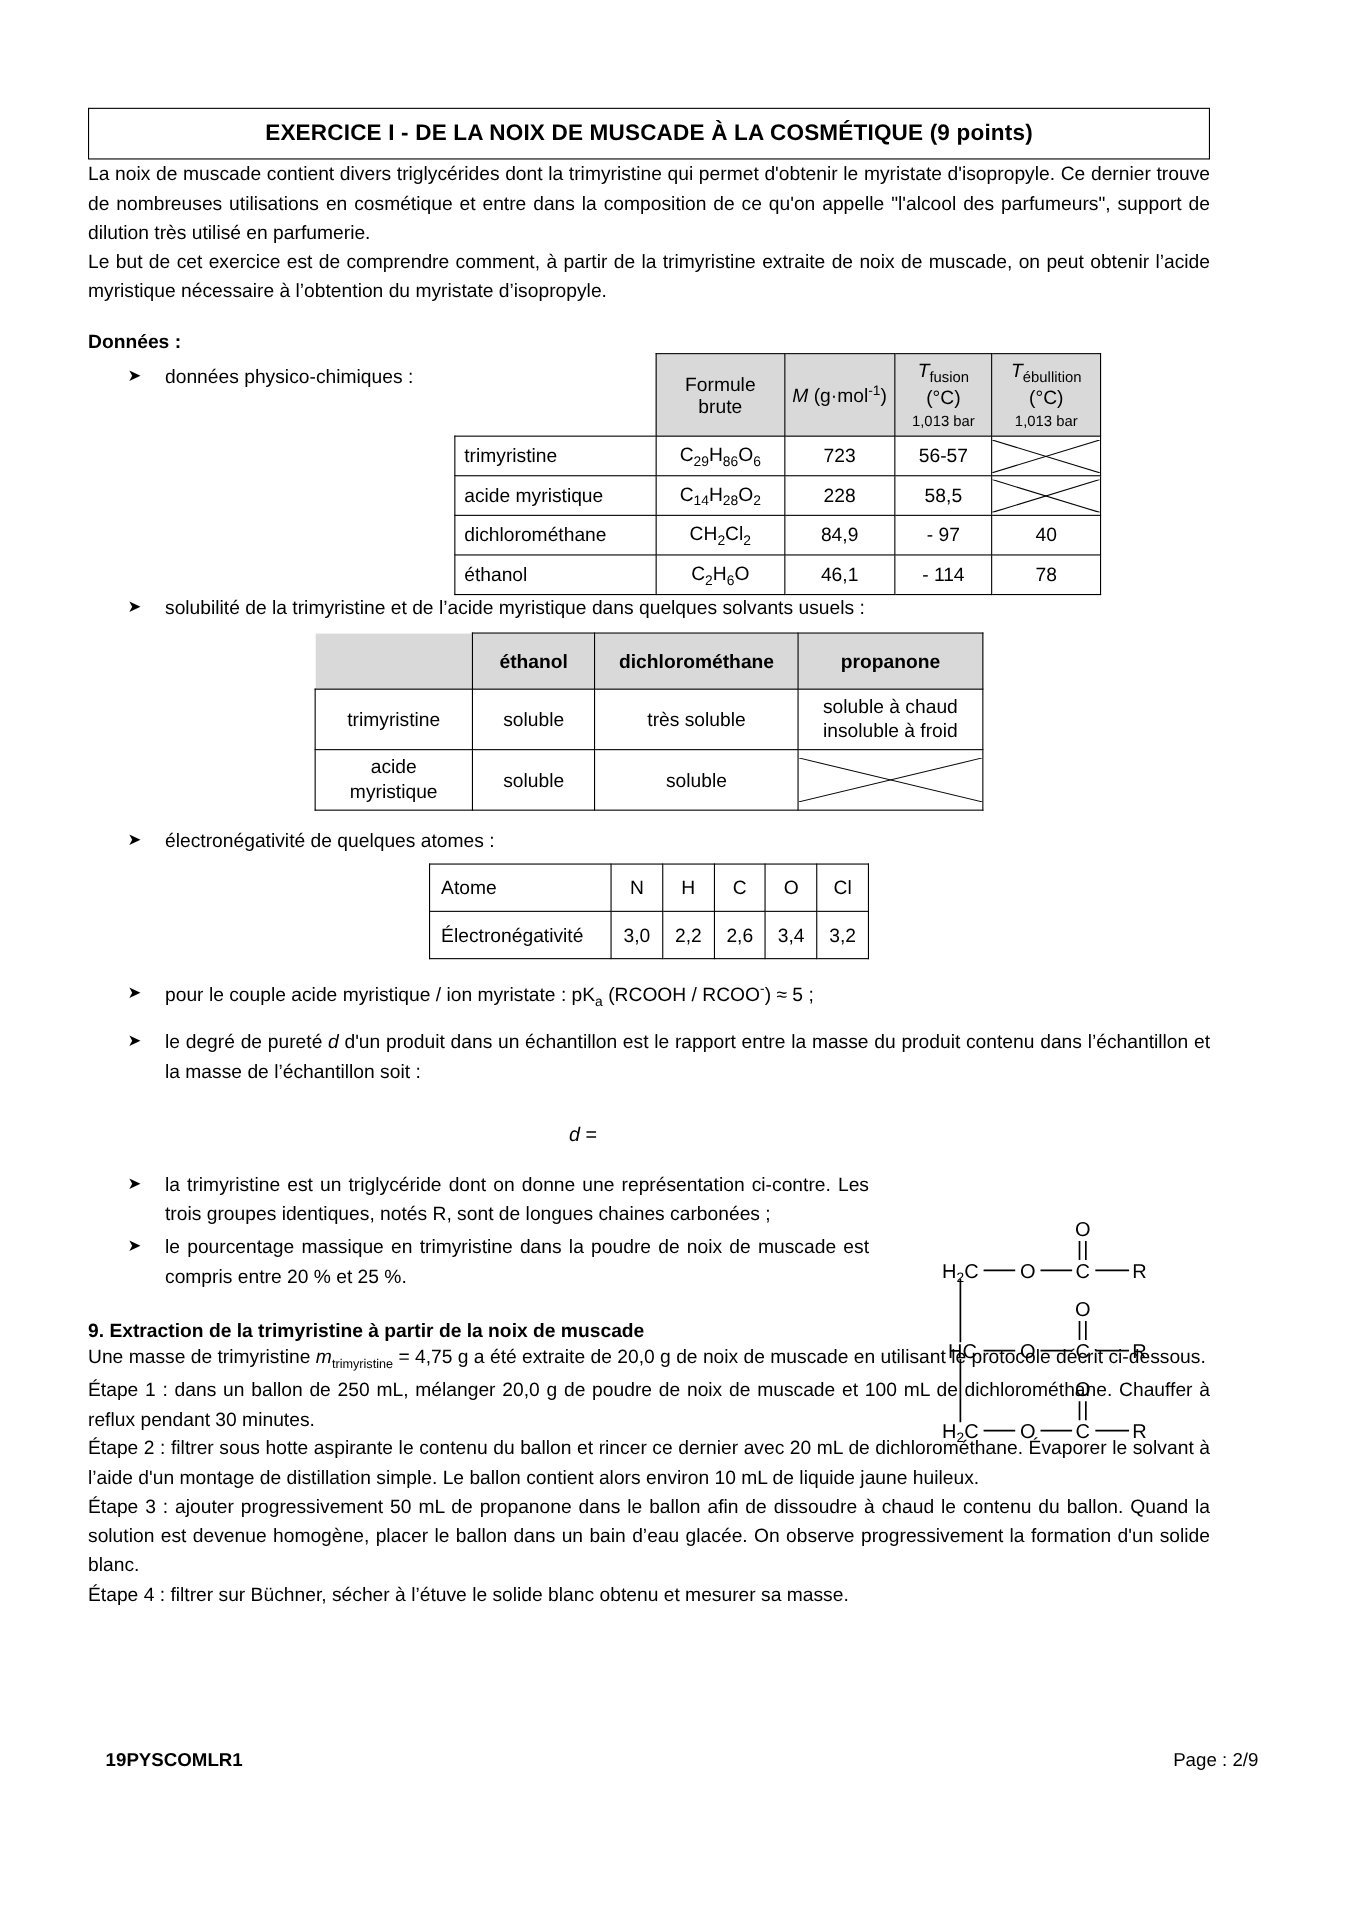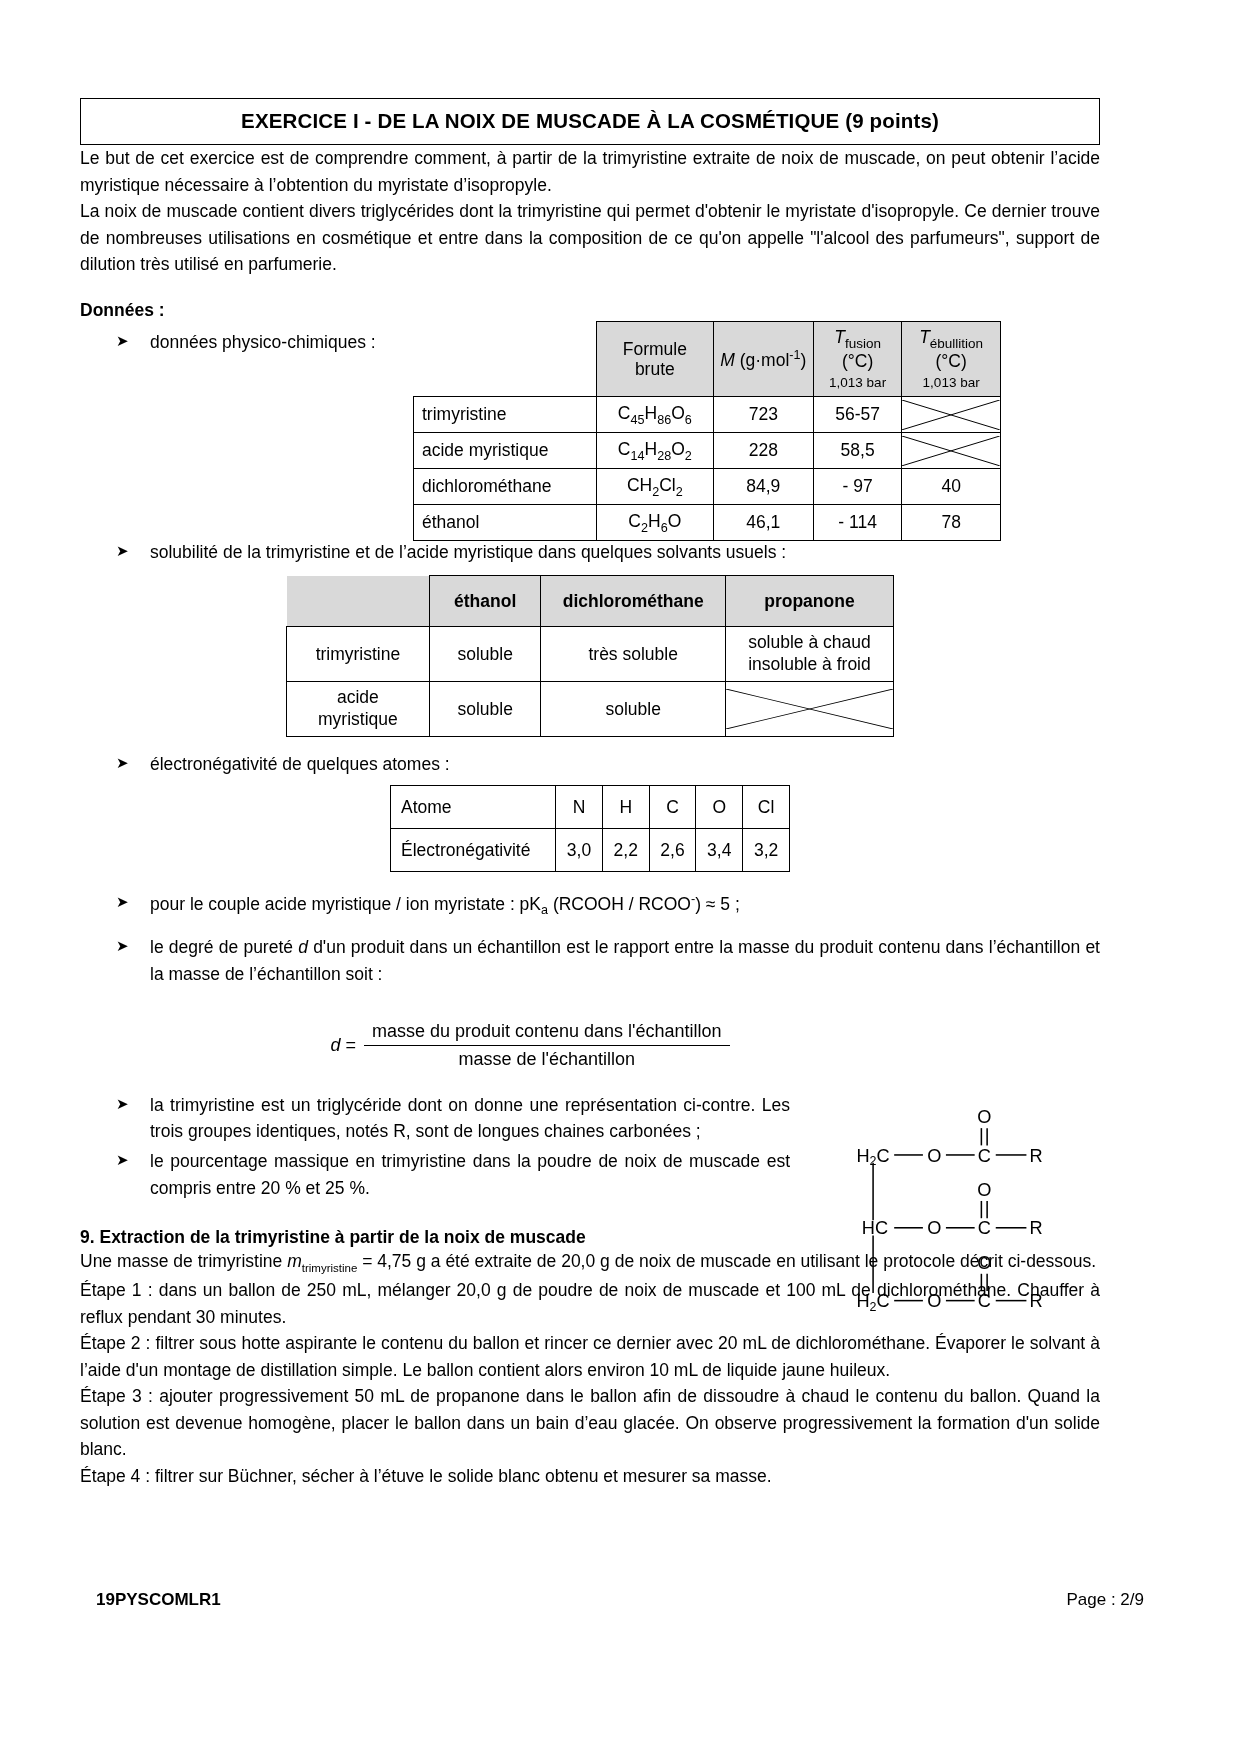--- a/index.html
+++ b/index.html
@@ -160,43 +160,43 @@
   }
   .footer .code { font-weight: bold; }
 </style>
 </head>
 <body>
 
 <div class="page">
 
   <div class="title-box">EXERCICE I - DE LA NOIX DE MUSCADE À LA COSMÉTIQUE (9 points)</div>
 
+  <p class="para intro">La noix de muscade contient divers triglycérides dont la trimyristine qui permet d'obtenir le myristate d'isopropyle. Ce dernier trouve de nombreuses utilisations en cosmétique et entre dans la composition de ce qu'on appelle "l'alcool des parfumeurs", support de dilution très utilisé en parfumerie.</p>
   <p class="para">Le but de cet exercice est de comprendre comment, à partir de la trimyristine extraite de noix de muscade, on peut obtenir l’acide myristique nécessaire à l’obtention du myristate d’isopropyle.</p>
-  <p class="para intro">La noix de muscade contient divers triglycérides dont la trimyristine qui permet d'obtenir le myristate d'isopropyle. Ce dernier trouve de nombreuses utilisations en cosmétique et entre dans la composition de ce qu'on appelle "l'alcool des parfumeurs", support de dilution très utilisé en parfumerie.</p>
 
   <div class="sect-label">Données :</div>
 
   <div class="bullet-row">
     <div class="bullet-mark">➤</div>
     <div class="bullet-text">données physico-chimiques :</div>
   </div>
 
   <div class="t1-wrap" style="height:234px;">
     <table class="t1">
       <tbody>
           <tr class="hdr">
         <td style="width:228px;border:none;background:#fff !important;"></td>
         <td style="width:148px;">Formule brute</td>
         <td style="width:118px;"><i>M</i> (g·mol<sup>-1</sup>)</td>
         <td style="width:118px;"><i>T</i><sub class="small">fusion</sub> (°C)<br><span class="small">1,013 bar</span></td>
         <td style="width:118px;"><i>T</i><sub class="small">ébullition</sub> (°C)<br><span class="small">1,013 bar</span></td>
       </tr>
       <tr>
         <td class="namecell">trimyristine</td>
-        <td>C<sub>45</sub>H<sub>86</sub>O<sub>6</sub></td>
+        <td>C<sub>29</sub>H<sub>86</sub>O<sub>6</sub></td>
         <td>723</td>
         <td>56-57</td>
         <td class="crossbox">
           <svg viewBox="0 0 118 36" preserveAspectRatio="none">
                 <line x1="0" y1="0" x2="118" y2="36" stroke="#000" stroke-width="1.2"></line>
                 <line x1="0" y1="36" x2="118" y2="0" stroke="#000" stroke-width="1.2"></line>
               </svg>
         </td>
       </tr>
       <tr>
@@ -304,24 +304,20 @@
 
   <div class="bullet-row" style="margin-top:14px;">
     <div class="bullet-mark">➤</div>
     <div class="bullet-text" style="text-align:justify;">
       le degré de pureté <i>d</i> d'un produit dans un échantillon est le rapport entre la masse du produit contenu dans l’échantillon et la masse de l’échantillon soit :
     </div>
   </div>
 
   <div class="formula">
     <span><i>d</i> =</span>
-    <span class="frac">
-      <span class="num" style="display:block;">masse du produit contenu dans l'échantillon</span>
-      <span class="den" style="display:block;">masse de l'échantillon</span>
-    </span>
   </div>
 
   <div class="bullet-row" style="margin-top:22px;">
     <div class="bullet-mark">➤</div>
     <div class="bullet-text" style="max-width:640px; text-align:justify;">la trimyristine est un triglycéride dont on donne une représentation ci-contre. Les trois groupes identiques, notés R, sont de longues chaines carbonées ;</div>
   </div>
 
   <div class="bullet-row" style="margin-top:4px;">
     <div class="bullet-mark">➤</div>
     <div class="bullet-text" style="max-width:640px; text-align:justify;">le pourcentage massique en trimyristine dans la poudre de noix de muscade est compris entre 20 % et 25 %.</div>

